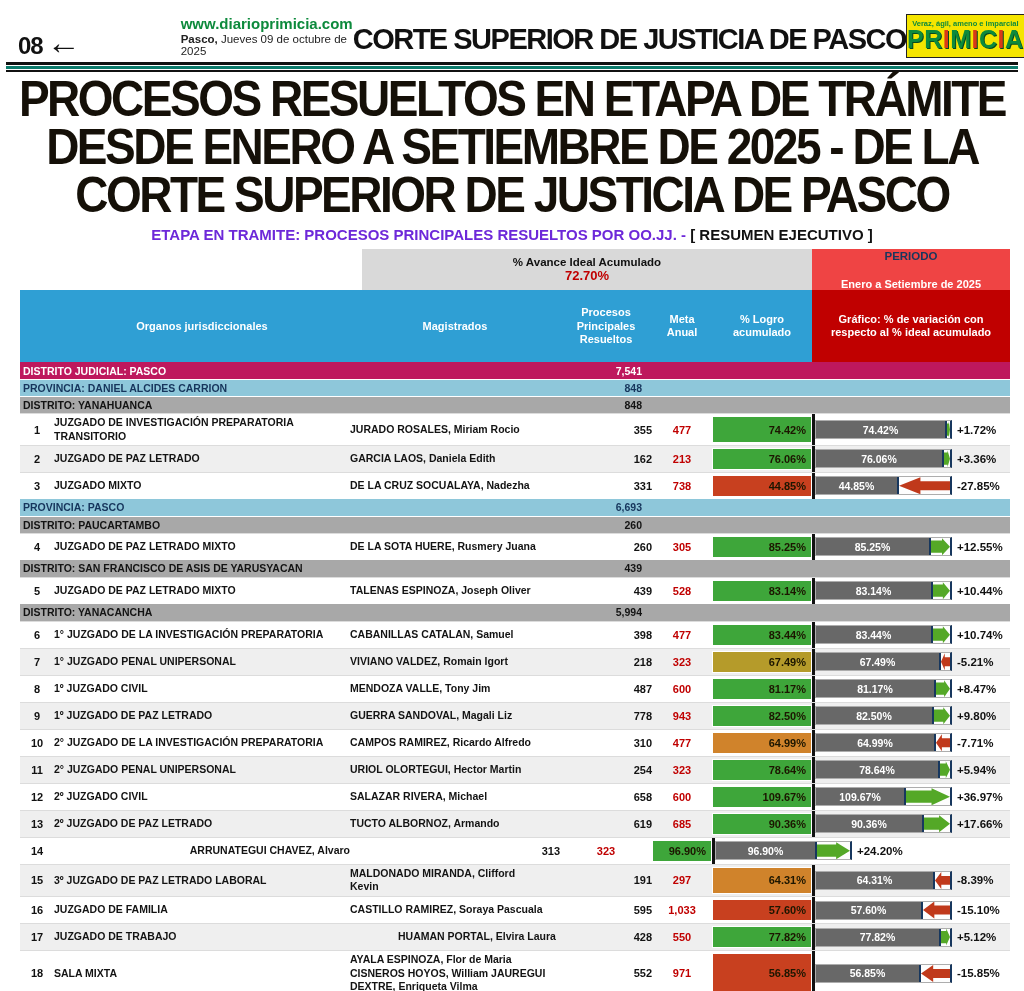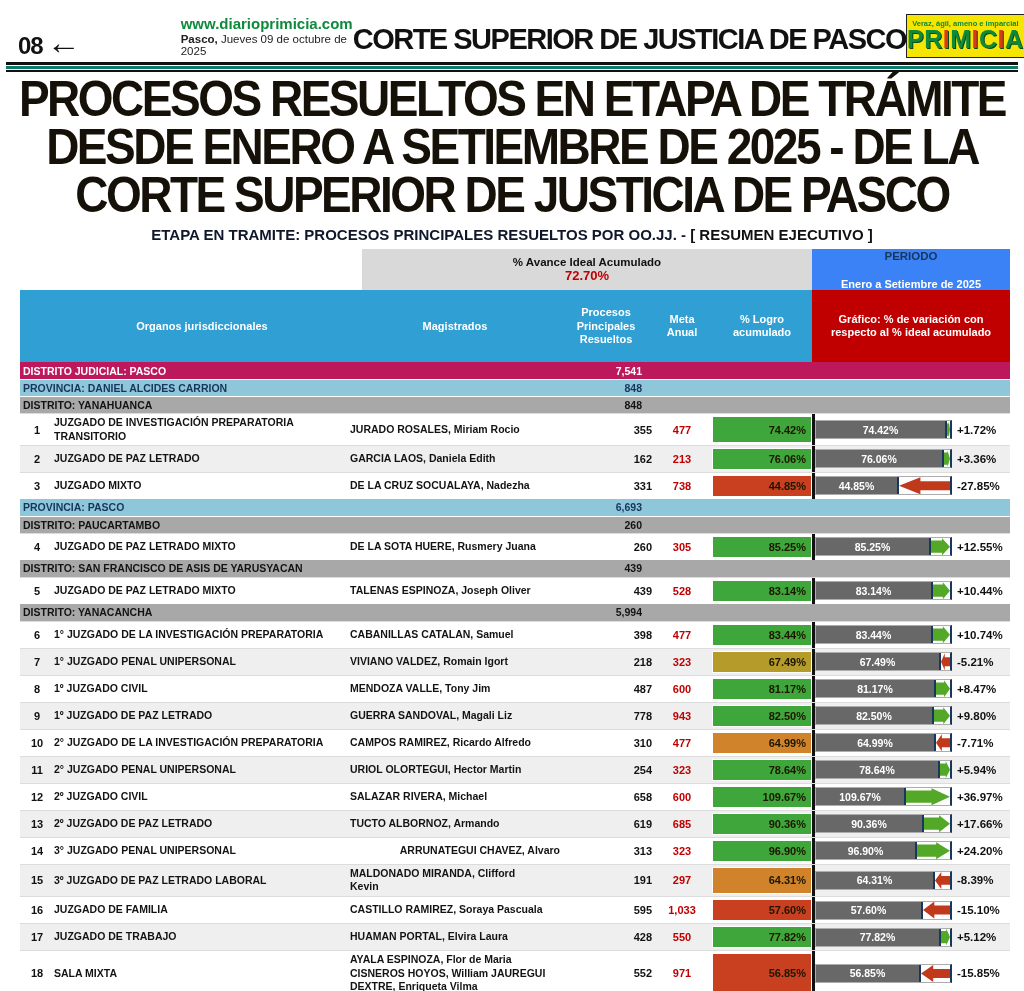--- a/index.html
+++ b/index.html
@@ -31,34 +31,34 @@
   .rule-wrap { padding:2px 6px 0 6px; }
   .r1 { border-top:3px solid #111; }
   .r2 { border-top:3px solid #0c7b6c; margin-top:1px; }
   .r3 { border-top:2px solid #111; margin-top:1px; }
 
   
   .headline { text-align:center; padding:4px 0 2px 0; }
   .headline div { font-size:46px; font-weight:bold; letter-spacing:-2.5px;
     line-height:1.04; color:#151008; transform:scaleY(1.08); transform-origin:center; }
   .subtitle { text-align:center; font-size:15px; font-weight:bold; padding:5px 0 6px 0; }
-  .subtitle .red { color:#0f172a; }
+  .subtitle .red { color:#6d28d9; }
   .subtitle .blk { color:#111; }
 
   
   .tbl { width:990px; margin:0 auto 0 20px; }
   .cols { display:grid; grid-template-columns:34px 296px 210px 92px 60px 100px 198px; }
 
   .topband { height:41px; }
   .topband .spacer { grid-column:1 / 3; background:#fff; }
   .avance { grid-column:3 / 7; background:#d9d9d9; display:flex; flex-direction:column;
     align-items:center; justify-content:center;margin-left:12px; }
   .avance-label { font-size:11.5px; font-weight:bold; color:#111; }
   .avance-value { font-size:13px; font-weight:bold; color:#c00000; }
-  .periodo { background:#3b82f6; display:flex; flex-direction:column; align-items:center; justify-content:center;gap:16px; }
+  .periodo { background:#ef4444; display:flex; flex-direction:column; align-items:center; justify-content:center;gap:16px; }
   .periodo-label { font-size:11.5px; font-weight:bold; color:#17365d; }
   .periodo-value { font-size:11px; font-weight:bold; color:#fff;text-align:right; }
 
   .thead { background:#2f9fd4; color:#fff; height:72px; }
   .thead > div { display:flex; align-items:center; justify-content:center; text-align:center;
     font-size:11px; font-weight:bold; line-height:1.25; white-space:pre-line; }
   .th-graf { background:#c00000; padding:0 18px; }
 
   .band { height:17px; align-items:center; }
   .band > .b-label { grid-column:1 / 4; font-size:10.5px; font-weight:bold; padding-left:3px;
@@ -477,21 +477,20 @@
                 <div class="bar-gray" style="width: 106px;">90.36%</div>
                 <div class="tick"></div>
                 <div class="arr arr-green" style="width: 26px;"></div>
               </div>
               <div class="var-txt">+17.66%</div>
             </div>
           </div>
         </div>
         <div class="cols drow">
           <div class="c-num">14</div>
-          <div class="c-org">3° JUZGADO PENAL UNIPERSONAL</div>
           <div class="c-mag" style="flex-direction: column; align-items: flex-end; justify-content: center;">
             <span>ARRUNATEGUI CHAVEZ, Alvaro</span>
           </div>
           <div class="c-pro">313</div>
           <div class="c-meta">323</div>
           <div class="c-logro">
             <div class="logro-box lc-green">96.90%</div>
           </div>
           <div class="c-graf">
             <div class="bar-wrap">
@@ -545,21 +544,21 @@
                 <div class="tick"></div>
                 <div class="arr arr-red" style="width: 27px;"></div>
               </div>
               <div class="var-txt">-15.10%</div>
             </div>
           </div>
         </div>
         <div class="cols drow alt">
           <div class="c-num">17</div>
           <div class="c-org">JUZGADO DE TRABAJO</div>
-          <div class="c-mag" style="flex-direction: column; align-items: flex-start; justify-content: center;">
+          <div class="c-mag" style="flex-direction: column; align-items: flex-start; justify-content: center; margin-left: 48px;">
             <span>HUAMAN PORTAL, Elvira Laura</span>
           </div>
           <div class="c-pro">428</div>
           <div class="c-meta">550</div>
           <div class="c-logro">
             <div class="logro-box lc-green">77.82%</div>
           </div>
           <div class="c-graf">
             <div class="bar-wrap">
               <div class="bar">

